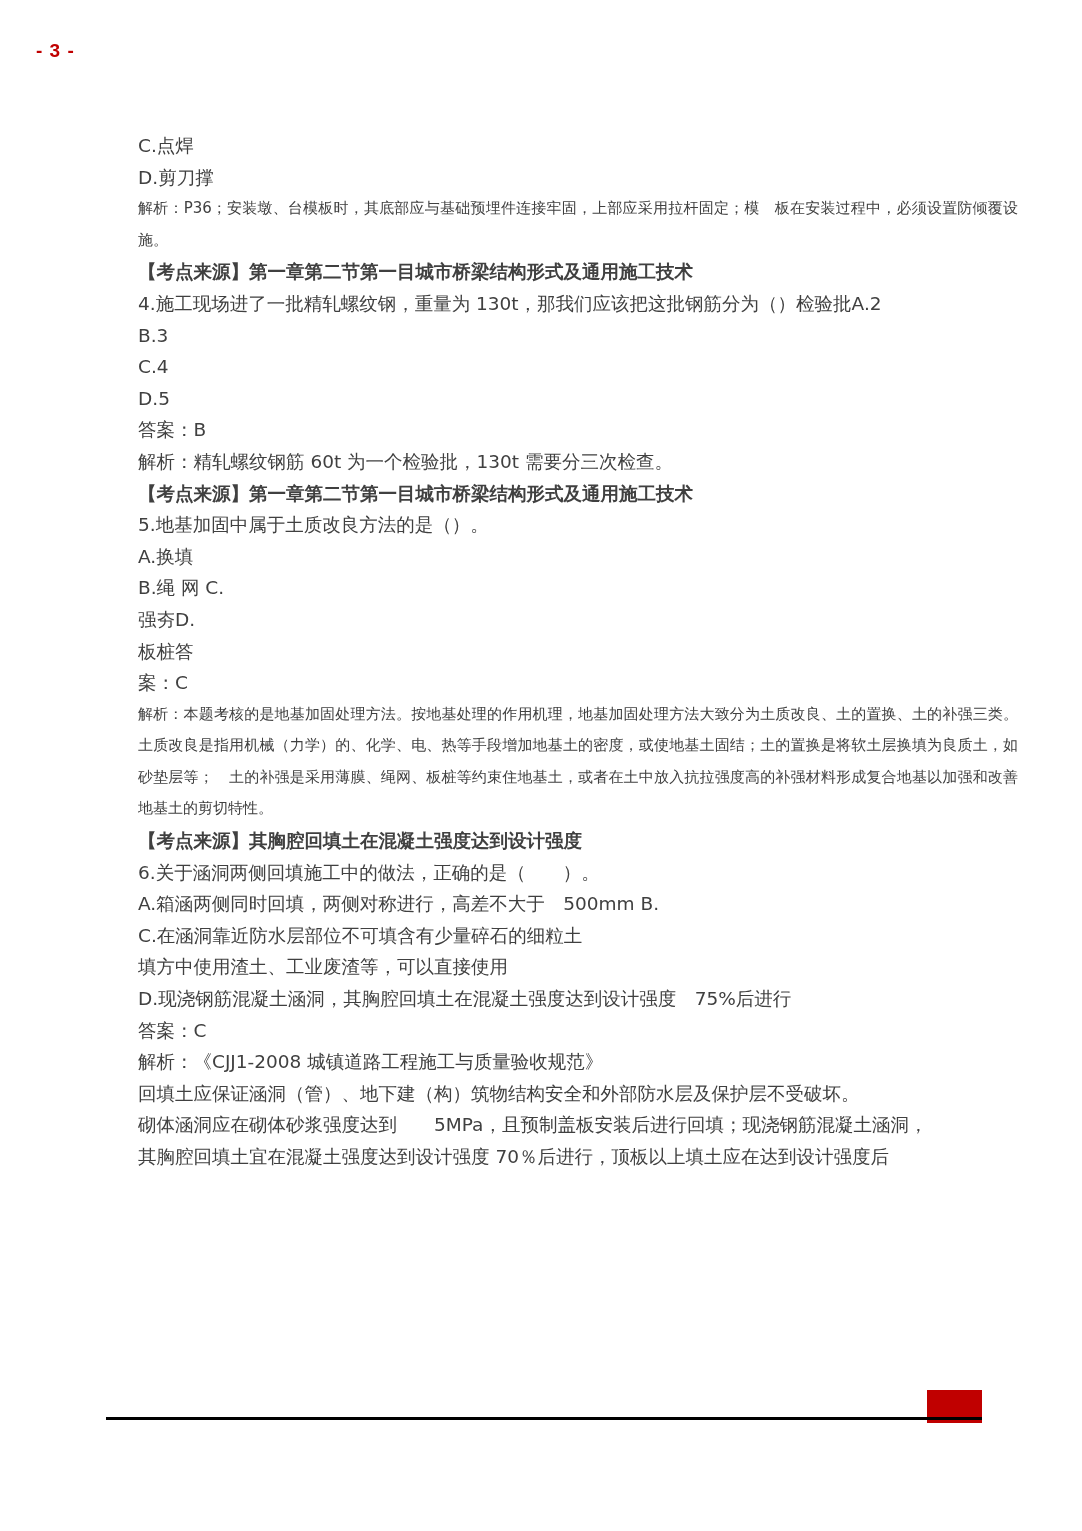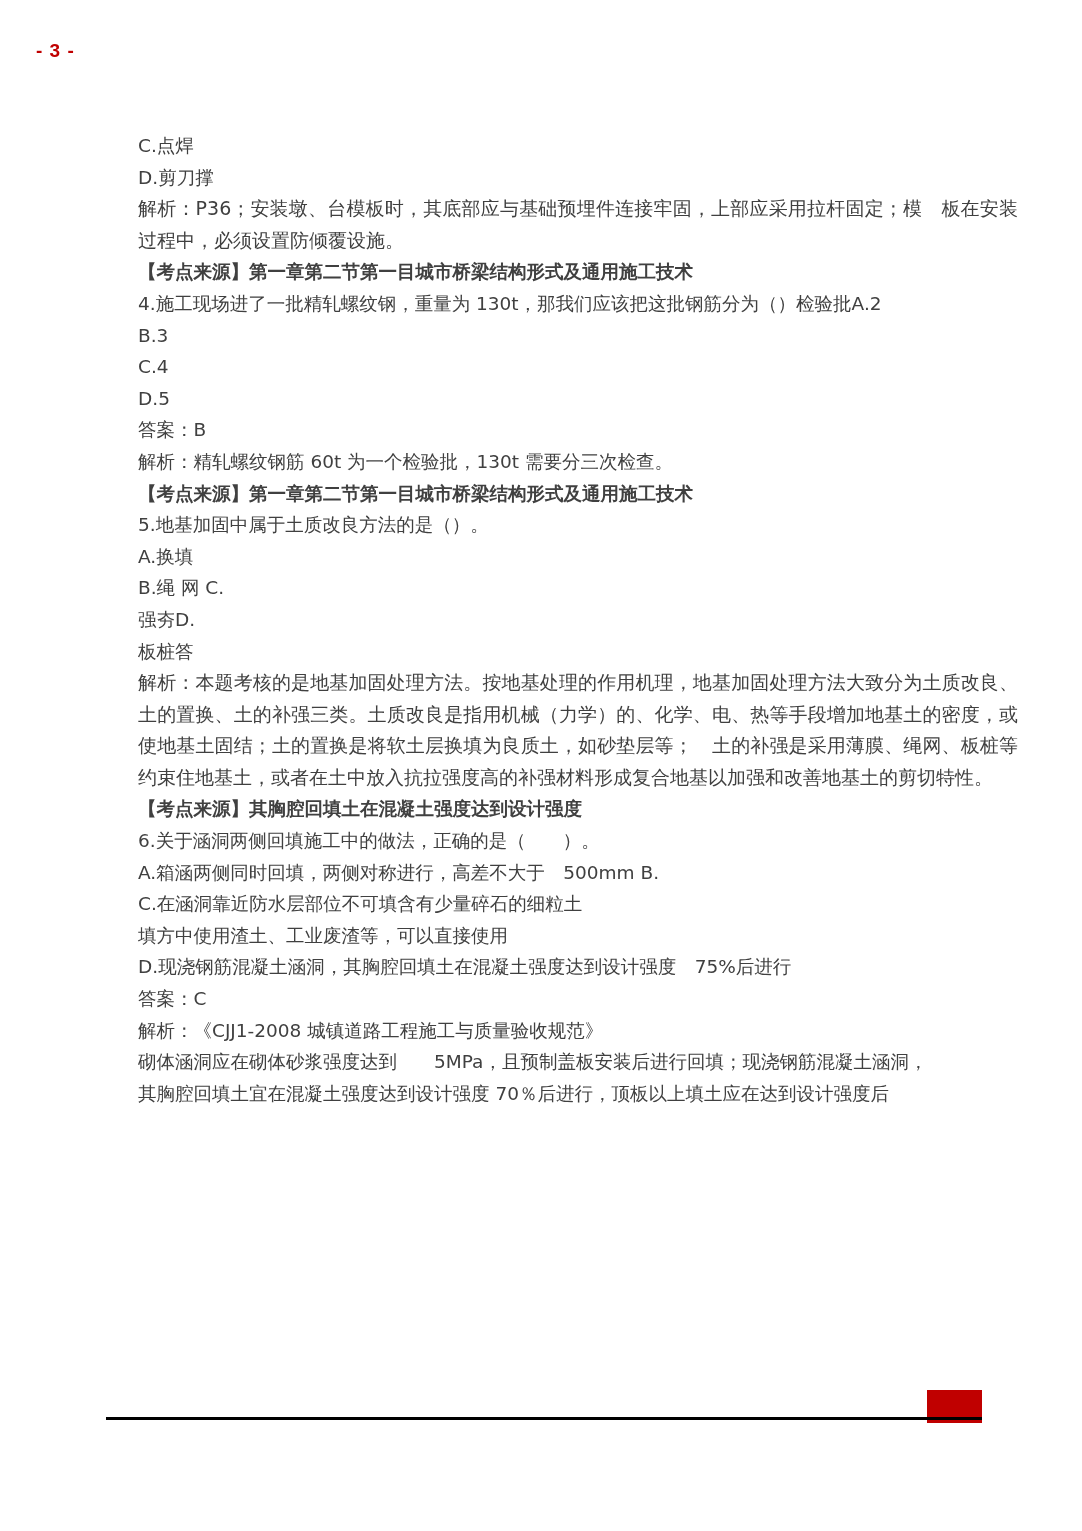--- a/index.html
+++ b/index.html
@@ -45,21 +45,21 @@
     font-size: 18.5px;
   }
   
   .para {
     display: block;
     white-space: pre-wrap;
     margin: 0;
     padding: 0;
     line-height: 31.6px;
     font-family: "DejaVu Sans", sans-serif;
-    font-size: 19px;
+    font-size: 15px;
     text-align: justify;
     text-justify: inter-ideograph;
   }
   .bold {
     font-weight: bold;
   }
   .footer-rule {
     position: absolute;
     left: 106px;
     top: 1417px;
@@ -93,29 +93,31 @@
     <span class="line">C.4</span>
     <span class="line">D.5</span>
     <span class="line">答案：B</span>
     <span class="line">解析：精轧螺纹钢筋 60t 为一个检验批，130t 需要分三次检查。</span>
     <span class="line bold">【考点来源】第一章第二节第一目城市桥梁结构形式及通用施工技术</span>
     <span class="line">5.地基加固中属于土质改良方法的是（）。</span>
     <span class="line">A.换填</span>
     <span class="line">B.绳 网 C.</span>
     <span class="line">强夯D.</span>
     <span class="line">板桩答</span>
+    <span class="line">案：C</span>
     <span class="para">解析：本题考核的是地基加固处理方法。按地基处理的作用机理，地基加固处理方法大致分为土质改良、土的置换、土的补强三类。土质改良是指用机械（力学）的、化学、电、热等手段增加地基土的密度，或使地基土固结；土的置换是将软土层换填为良质土，如砂垫层等；　土的补强是采用薄膜、绳网、板桩等约束住地基土，或者在土中放入抗拉强度高的补强材料形成复合地基以加强和改善地基土的剪切特性。</span>
     <span class="line bold">【考点来源】其胸腔回填土在混凝土强度达到设计强度</span>
     <span class="line">6.关于涵洞两侧回填施工中的做法，正确的是（　　）。</span>
     <span class="line">A.箱涵两侧同时回填，两侧对称进行，高差不大于　500mm B.</span>
     <span class="line">C.在涵洞靠近防水层部位不可填含有少量碎石的细粒土</span>
     <span class="line">填方中使用渣土、工业废渣等，可以直接使用</span>
     <span class="line">D.现浇钢筋混凝土涵洞，其胸腔回填土在混凝土强度达到设计强度　75%后进行</span>
     <span class="line">答案：C</span>
     <span class="line">解析：《CJJ1-2008 城镇道路工程施工与质量验收规范》</span>
+    <span class="line">回填土应保证涵洞（管）、地下建（构）筑物结构安全和外部防水层及保护层不受破坏。</span>
     <span class="line">砌体涵洞应在砌体砂浆强度达到　　5MPa，且预制盖板安装后进行回填；现浇钢筋混凝土涵洞，</span>
     <span class="line">其胸腔回填土宜在混凝土强度达到设计强度 70％后进行，顶板以上填土应在达到设计强度后</span>
   </div>
 
   <div class="footer-mark"></div>
   <div class="footer-rule"></div>
 
 </div>
 
 </body></html>

